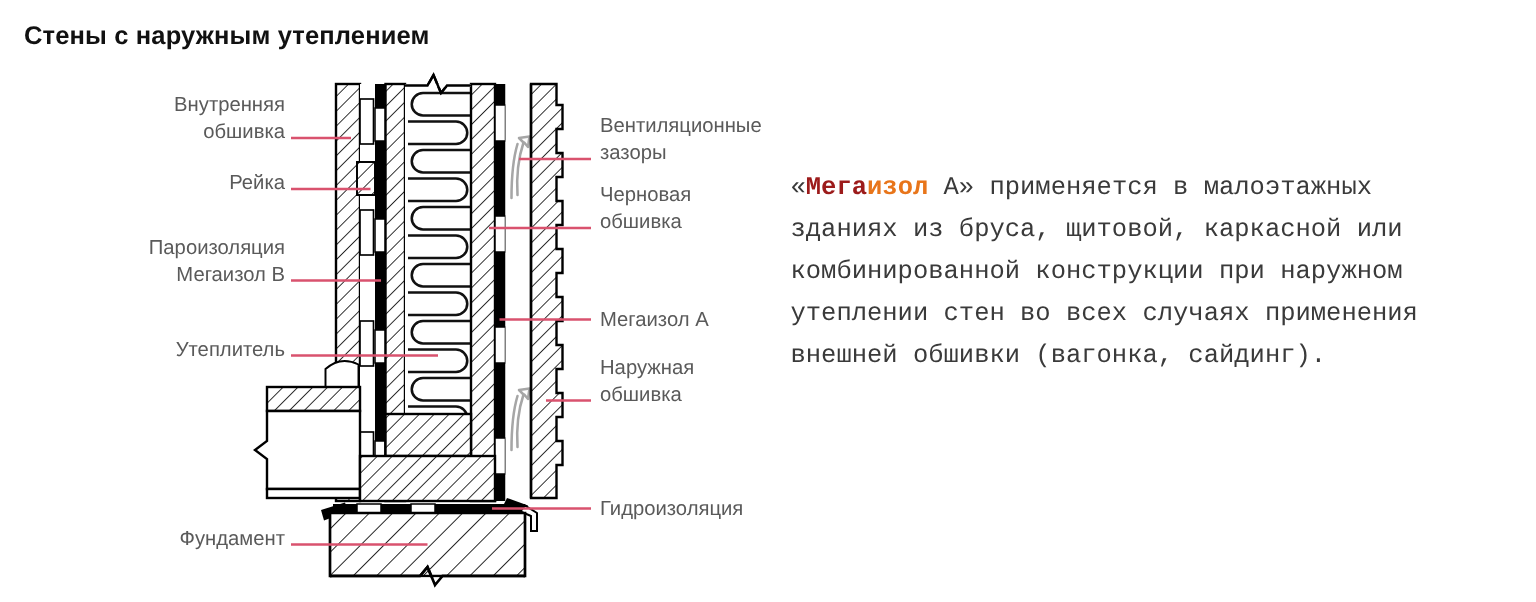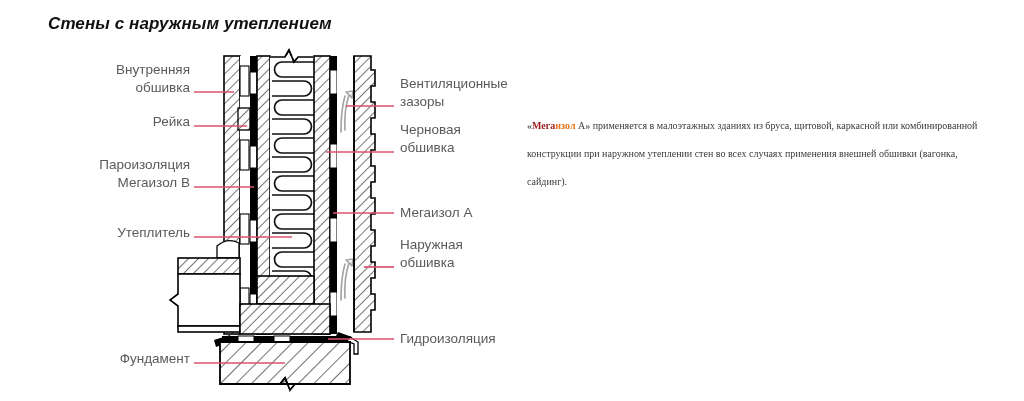--- a/index.html
+++ b/index.html
@@ -14,53 +14,52 @@
     overflow: hidden;
   }
   #page-root {
     position: relative;
     width: 1024px;
     height: 401px;
     background: #ffffff;
   }
   .page-title {
     position: absolute;
-    left: 48px;
+    left: 16px;
     top: 14px;
     font-size: 17px;
     font-weight: bold;
     color: #111111;
     letter-spacing: 0.1px;
     white-space: nowrap;
-    font-style: italic;
   }
   
   .diagram-wrap {
     position: absolute;
     left: 0px;
     top: 48px;
     width: 520px;
     height: 353px;
     margin-left: 42px;
   }
   .diagram-svg { display: block; }
 
   
   .copy-block {
     position: absolute;
     left: 527px;
     top: 112px;
     width: 460px;
   }
   .copy-para {
-    font-size: 10px;
+    font-size: 17px;
     line-height: 28px;
     color: #3a3a3a;
     margin: 0 0 24px 0;
-    font-family: Liberation Serif, serif;
+    font-family: Liberation Mono, monospace;
   }
   .copy-para:last-child { margin-bottom: 0; }
   .brand-mega { color: #9c1b1b; font-weight: bold; }
   .brand-izol { color: #e8751a; font-weight: bold; }
   .strong { font-weight: bold; color: #2f2f2f; }
 </style>
 </head>
 <body>
 
 <div id="page-root">

